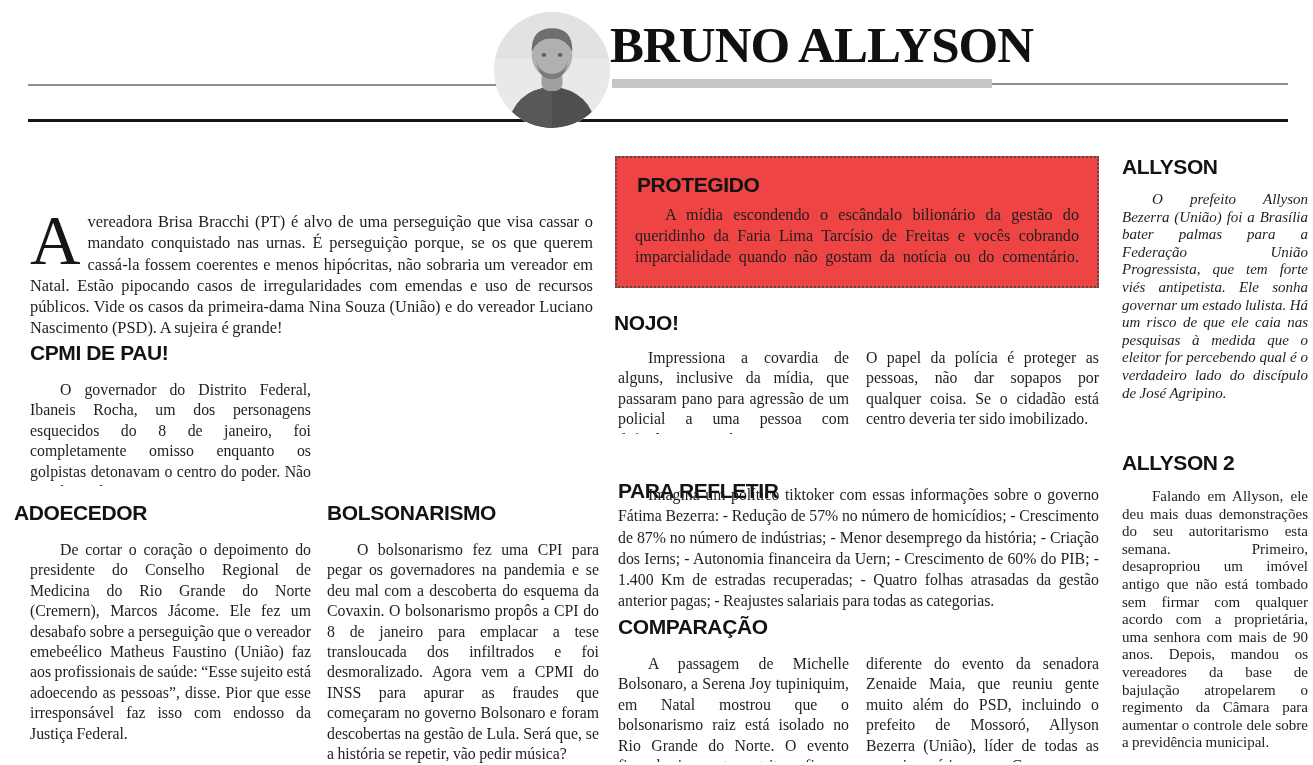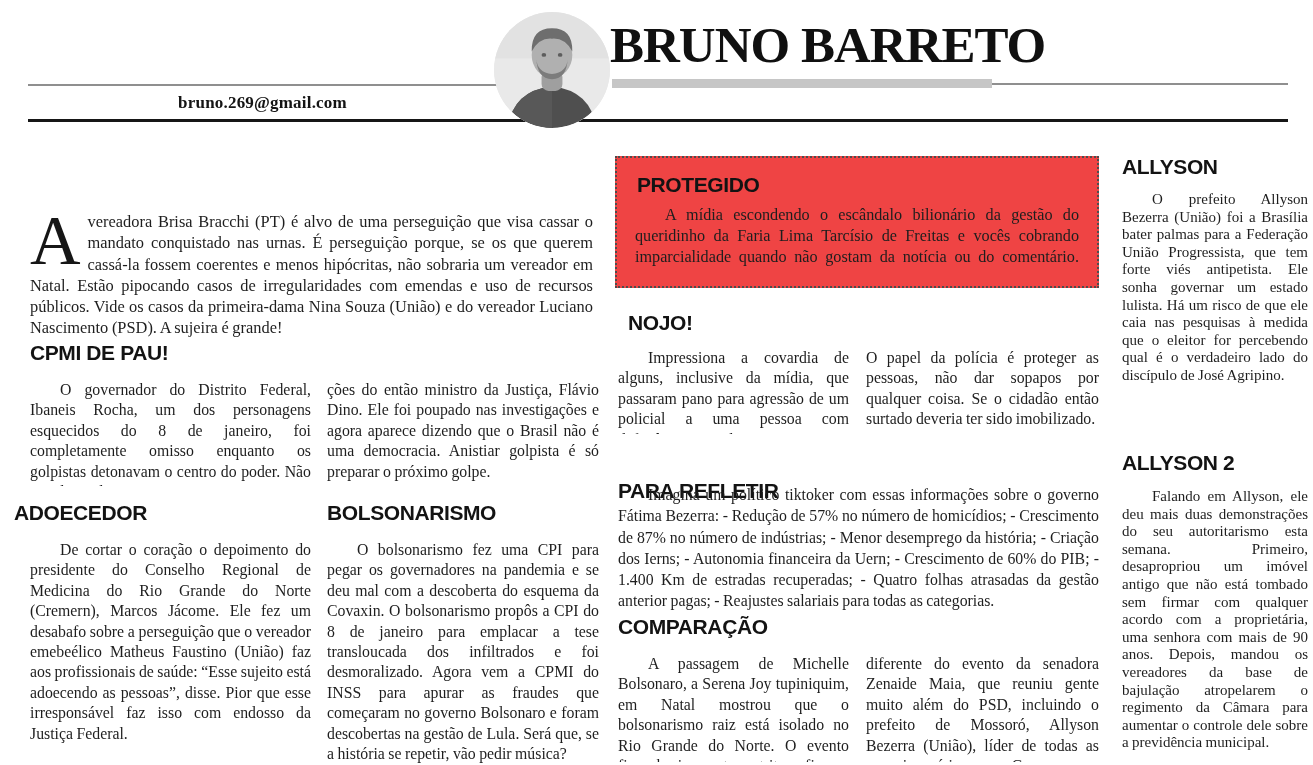--- a/index.html
+++ b/index.html
@@ -65,22 +65,21 @@
 </head>
 <body>
 
 <div id="page">
 
   <div class="abs rule-gray" style="left:28px;top:84px;width:469px;"></div>
   <div class="abs rule-gray" style="left:992px;top:83px;width:296px;"></div>
   <div class="abs rule-dark" style="left:28px;top:119px;width:1260px;"></div>
   <div class="abs bar-gray" style="left:612px;top:79px;width:380px;"></div>
 
-  <div class="abs email">bruno.269@gmail.com</div>
-  <div class="abs masthead-title">BRUNO BARRETO</div>
+  <div class="abs masthead-title">BRUNO ALLYSON</div>
 
   <div class="abs avatar">
     <svg viewBox="0 0 100 100">
       <defs>
           <clipPath id="c">
             <circle cx="50" cy="50" r="50"></circle>
           </clipPath>
         </defs>
       <g clip-path="url(#c)">
         <rect x="0" y="0" width="100" height="100" fill="#e9e9e9"></rect>
@@ -95,43 +94,42 @@
         <ellipse cx="57" cy="37" rx="2" ry="1.6" fill="#5d5d5d"></ellipse>
       </g>
     </svg>
   </div>
 
 
   <div class="abs lead"><span class="dropcap">A</span><span>vereadora Brisa Bracchi (PT) é alvo de uma perseguição que visa cassar o mandato conquistado nas urnas. É perseguição porque, se os que querem cassá-la fossem coerentes e menos hipócritas, não sobraria um vereador em Natal. Estão pipocando casos de irregularidades com emendas e uso de recursos públicos. Vide os casos da primeira-dama Nina Souza (União) e do vereador Luciano Nascimento (PSD). A sujeira é grande!</span></div>
 
   <div class="abs kicker" style="left:30px;top:342px;">CPMI DE PAU!</div>
   <div class="abs para" style="left:30px;top:380px;width:281px;height:106px;">O governador do Distrito Federal, Ibaneis Rocha, um dos personagens esquecidos do 8 de janeiro, foi completamente omisso enquanto os golpistas detonavam o centro do poder. Não atendeu as liga-</div>
-  <div class="abs para noindent" style="left:327px;top:380px;width:272px;height:108px;">ções do então ministro da Justiça, Flávio Dino. Ele foi poupado nas investigações e agora aparece dizendo que o Brasil não é uma democracia. Anistiar golpista é só preparar o próximo golpe.</div>
 
   <div class="abs kicker" style="left:14px;top:502px;">ADOECEDOR</div>
   <div class="abs para" style="left:30px;top:540px;width:281px;height:226px;">De cortar o coração o depoimento do presidente do Conselho Regional de Medicina do Rio Grande do Norte (Cremern), Marcos Jácome. Ele fez um desabafo sobre a perseguição que o vereador emebeélico Matheus Faustino (União) faz aos profissionais de saúde: “Esse sujeito está adoecendo as pessoas”, disse. Pior que esse irresponsável faz isso com endosso da Justiça Federal.</div>
 
   <div class="abs kicker" style="left:327px;top:502px;">BOLSONARISMO</div>
   <div class="abs para" style="left:327px;top:540px;width:272px;height:226px;">O bolsonarismo fez uma CPI para pegar os governadores na pandemia e se deu mal com a descoberta do esquema da Covaxin. O bolsonarismo propôs a CPI do 8 de janeiro para emplacar a tese transloucada dos infiltrados e foi desmoralizado. Agora vem a CPMI do INSS para apurar as fraudes que começaram no governo Bolsonaro e foram descobertas na gestão de Lula. Será que, se a história se repetir, vão pedir música?</div>
 
   <div class="abs dotted-box">
     <div class="kicker">PROTEGIDO</div>
     <div class="para">A mídia escondendo o escândalo bilionário da gestão do queridinho da Faria Lima Tarcísio de Freitas e vocês cobrando imparcialidade quando não gostam da notícia ou do comentário. Coerência, a gente vê por aqui!</div>
   </div>
 
-  <div class="abs kicker" style="left:628px;top:312px;">NOJO!</div>
+  <div class="abs kicker" style="left:614px;top:312px;">NOJO!</div>
   <div class="abs para" style="left:618px;top:348px;width:231px;height:86px;">Impressiona a covardia de alguns, inclusive da mídia, que passaram pano para agressão de um policial a uma pessoa com deficiência mental.</div>
-  <div class="abs para noindent" style="left:866px;top:348px;width:233px;height:86px;">O papel da polícia é proteger as pessoas, não dar sopapos por qualquer coisa. Se o cidadão então surtado deveria ter sido imobilizado.</div>
+  <div class="abs para noindent" style="left:866px;top:348px;width:233px;height:86px;">O papel da polícia é proteger as pessoas, não dar sopapos por qualquer coisa. Se o cidadão está centro deveria ter sido imobilizado.</div>
 
   <div class="abs kicker" style="left:618px;top:448px;margin-top:32px;">PARA REFLETIR</div>
   <div class="abs para" style="left:618px;top:484px;width:481px;height:130px;line-height:21.3px;">Imagina um político tiktoker com essas informações sobre o governo Fátima Bezerra: - Redução de 57% no número de homicídios; - Crescimento de 87% no número de indústrias; - Menor desemprego da história; - Criação dos Ierns; - Autonomia financeira da Uern; - Crescimento de 60% do PIB; - 1.400 Km de estradas recuperadas; - Quatro folhas atrasadas da gestão anterior pagas; - Reajustes salariais para todas as categorias.</div>
 
   <div class="abs kicker" style="left:618px;top:616px;">COMPARAÇÃO</div>
   <div class="abs para" style="left:618px;top:654px;width:231px;height:108px;">A passagem de Michelle Bolsonaro, a Serena Joy tupiniquim, em Natal mostrou que o bolsonarismo raiz está isolado no Rio Grande do Norte. O evento ficou basicamente restrito a figuras do PL. Bem</div>
   <div class="abs para noindent" style="left:866px;top:654px;width:233px;height:108px;">diferente do evento da senadora Zenaide Maia, que reuniu gente muito além do PSD, incluindo o prefeito de Mossoró, Allyson Bezerra (União), líder de todas as pesquisas sérias para o Governo.</div>
 
   <div class="abs kicker" style="left:1122px;top:156px;">ALLYSON</div>
-  <div class="abs para small" style="left:1122px;top:191px;width:186px;height:214px;">O prefeito Allyson Bezerra (União) foi a Brasília bater palmas para a Federação União Progressista, que tem forte viés antipetista. Ele sonha governar um estado lulista. Há um risco de que ele caia nas pesquisas à medida que o eleitor for percebendo qual é o verdadeiro lado do discípulo de José Agripino.</div>
+  <div class="abs para small" style="left:1122px;top:191px;width:186px;height:214px;font-style:italic;">O prefeito Allyson Bezerra (União) foi a Brasília bater palmas para a Federação União Progressista, que tem forte viés antipetista. Ele sonha governar um estado lulista. Há um risco de que ele caia nas pesquisas à medida que o eleitor for percebendo qual é o verdadeiro lado do discípulo de José Agripino.</div>
 
   <div class="abs kicker" style="left:1122px;top:452px;">ALLYSON 2</div>
   <div class="abs para small" style="left:1122px;top:488px;width:186px;height:268px;">Falando em Allyson, ele deu mais duas demonstrações do seu autoritarismo esta semana. Primeiro, desapropriou um imóvel antigo que não está tombado sem firmar com qualquer acordo com a proprietária, uma senhora com mais de 90 anos. Depois, mandou os vereadores da base de bajulação atropelarem o regimento da Câmara para aumentar o controle dele sobre a previdência municipal.</div>
 
 </div>
 
 </body></html>

